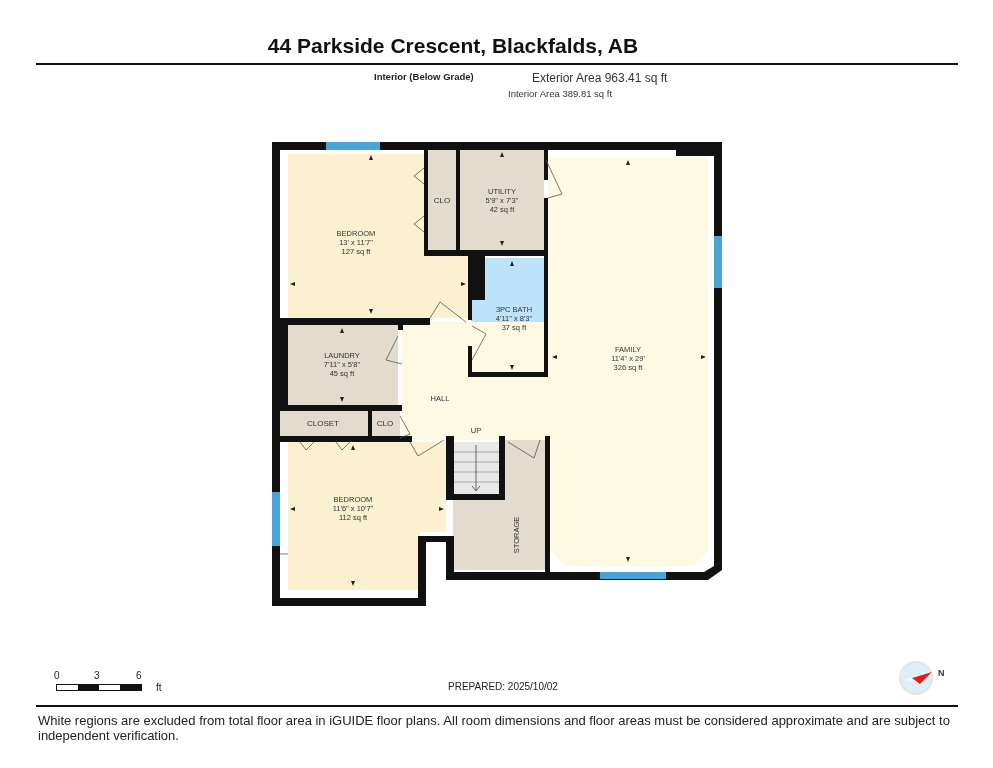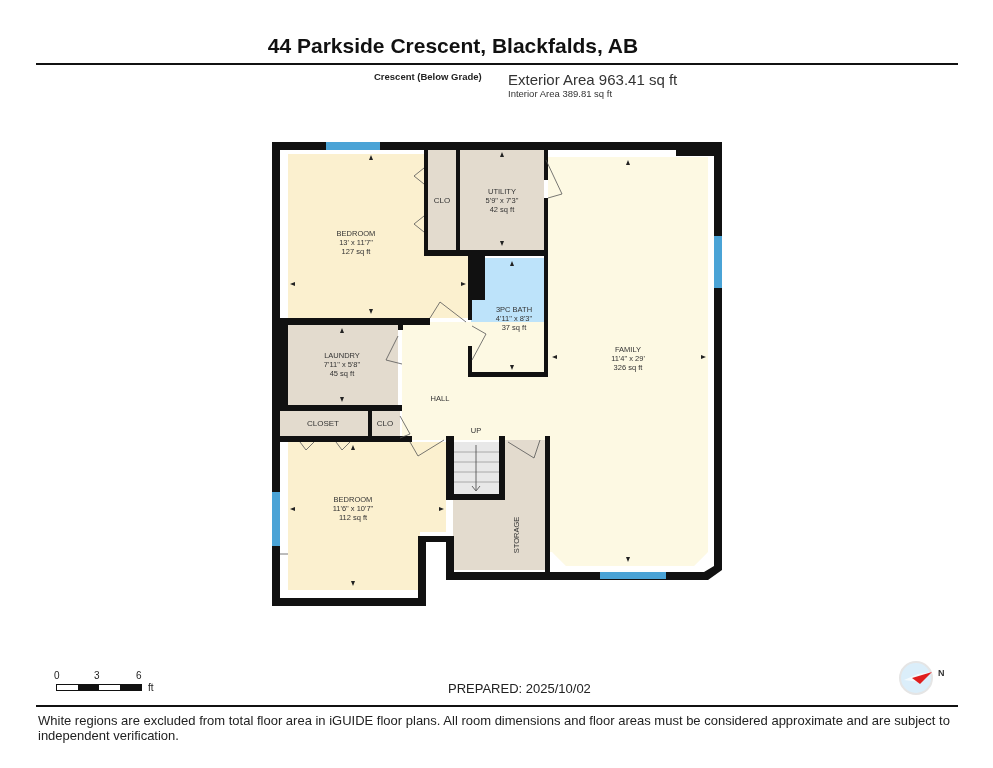--- a/index.html
+++ b/index.html
@@ -1,37 +1,37 @@
 <!DOCTYPE html>
 <html><head>
 <meta charset="utf-8">
 <style>
   html, body { margin:0; padding:0; background:#ffffff; }
   body { width:993px; height:768px; position:relative; overflow:hidden; font-family:"Liberation Sans", sans-serif; color:#222; }
   .title { position:absolute; left:0; top:34px; width:906px; text-align:center; font-size:21px; font-weight:bold; color:#111; }
   .rule-top { position:absolute; left:36px; top:63px; width:922px; height:2px; background:#111; }
   .level { position:absolute; left:374px; top:71px; font-size:9.5px; font-weight:bold; color:#222; }
-  .ext { position:absolute; left:508px; top:71px; font-size:15px; color:#333; }
+  .ext { position:absolute; left:532px; top:71px; font-size:12px; color:#333; }
   .int { position:absolute; left:508px; top:88px; font-size:9.5px; color:#333; }
   .plan { position:absolute; left:0; top:0; }
   .rl { font-family:"Liberation Sans", sans-serif; font-size:7.5px; fill:#333; text-anchor:middle; }
   .rlb { font-family:"Liberation Sans", sans-serif; font-size:8px; fill:#333; text-anchor:middle; }
   .scale { position:absolute; left:54px; top:670px; }
   .scale-lbl { position:absolute; top:0; font-size:10px; color:#222; }
-  .prepared { position:absolute; left:448px; top:681px; font-size:13px; color:#222; }
+  .prepared { position:absolute; left:448px; top:681px; font-size:10px; color:#222; }
   .rule-bot { position:absolute; left:36px; top:705px; width:922px; height:2px; background:#111; }
   .disclaimer { position:absolute; left:38px; top:713px; font-size:13px; color:#222; }
   .compass { position:absolute; left:898px; top:660px; }
 </style>
 </head>
 <body>
 
 <div class="title">44 Parkside Crescent, Blackfalds, AB</div>
 <div class="rule-top"></div>
-<div class="level">Crescent (Below Grade)</div>
+<div class="level">Interior (Below Grade)</div>
 <div class="ext">Exterior Area 963.41 sq ft</div>
 <div class="int">Interior Area 389.81 sq ft</div>
 
 <svg class="plan" width="993" height="768" viewBox="0 0 993 768">
 
   <rect x="288" y="154" width="180" height="164" fill="#fbf0cf"></rect>
   <rect x="428" y="150" width="30" height="100" fill="#e3dbce"></rect>
   <rect x="460" y="150" width="84" height="100" fill="#e3dbce"></rect>
   <rect x="471" y="258" width="76" height="114" fill="#bde3fa"></rect>
   <polygon points="548,157 708,157 708,552 694,566 566,566 552,552 548,552" fill="#fdf9e3"></polygon>
@@ -161,21 +161,21 @@
     <polygon points="512,261 510,266 514,266"></polygon>
       <polygon points="512,370 510,365 514,365"></polygon>
   </g>
 </svg>
 
 <div class="scale">
   <span class="scale-lbl" style="left:0">0</span>
   <span class="scale-lbl" style="left:40px">3</span>
   <span class="scale-lbl" style="left:82px">6</span>
   <div style="position:absolute;left:2px;top:14px;width:84px;height:5px;border:1px solid #111;background:linear-gradient(90deg,#fff 0 25%,#111 25% 50%,#fff 50% 75%,#111 75% 100%);"></div>
-  <span class="scale-lbl" style="left:94px;top:12px">ft</span>
+  <span class="scale-lbl" style="left:102px;top:12px">ft</span>
 </div>
 
 <div class="prepared">PREPARED: 2025/10/02</div>
 
 <svg class="compass" width="48" height="36" viewBox="0 0 48 36">
   <circle cx="18" cy="18" r="16" fill="#dbeefa" stroke="#e5e5e5" stroke-width="2"></circle>
   <polygon points="6,20 20,14 34,12 22,22" fill="#f4fafd"></polygon>
   <polygon points="14,18 34,12 22,24" fill="#e01e1e"></polygon>
   <text x="40" y="16" font-family="Liberation Sans, sans-serif" font-size="9" font-weight="bold" fill="#333">N</text>
 </svg>

